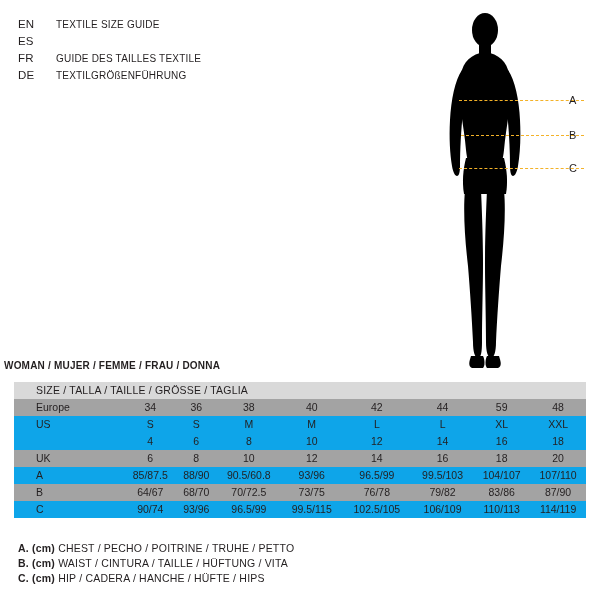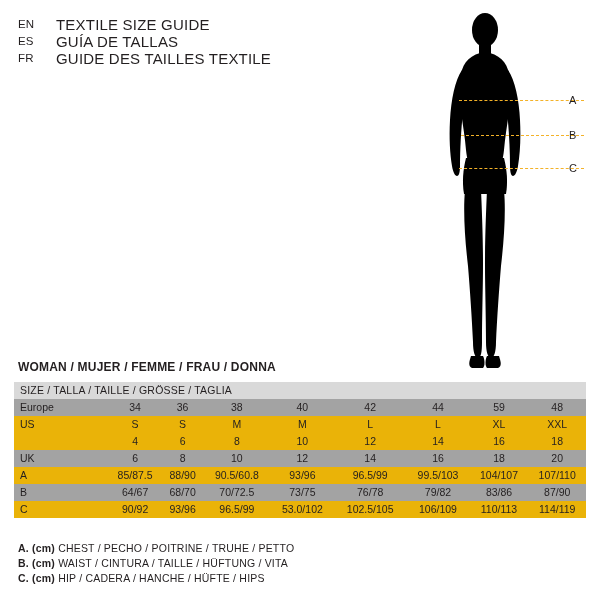--- a/index.html
+++ b/index.html
@@ -34,21 +34,21 @@
     line-height: 17px;
   }
   .lang-code {
     width: 38px;
     flex: 0 0 38px;
     font-size: 11.5px;
     letter-spacing: 0.2px;
     color: #231f20;
   }
   .lang-text {
-    font-size: 15px;
+    font-size: 10px;
     letter-spacing: 0.2px;
     color: #231f20;
   }
 
   
   .figure-wrap {
     position: absolute;
     left: 435px;
     top: 8px;
     width: 160px;
@@ -67,23 +67,23 @@
   .measure-label {
     position: absolute;
     font-size: 11px;
     color: #231f20;
     line-height: 10px;
   }
 
   
   .woman-title {
     position: absolute;
-    left: 18px;
+    left: 4px;
     top: 360px;
-    font-size: 12px;
+    font-size: 10px;
     font-weight: bold;
     letter-spacing: 0.2px;
   }
 
   table.size-table {
     position: absolute;
     left: 14px;
     top: 382px;
     width: 572px;
     border-collapse: collapse;
@@ -92,30 +92,30 @@
   table.size-table td, table.size-table th {
     padding: 0;
     height: 17px;
     line-height: 17px;
     font-weight: normal;
     text-align: center;
     color: #231f20;
   }
   table.size-table td.lab, table.size-table th.lab {
     text-align: left;
-    padding-left: 6px;
+    padding-left: 22px;
     width: 88px;
   }
   tr.head-row td {
     background: #d9d9d9;
     font-size: 10.5px;
     letter-spacing: 0.2px;
   }
   tr.grey td { background: #a3a3a3; }
-  tr.white td { background: #eab308; }
+  tr.white td { background: #0ea5e9; }
 
   
   .legend {
     position: absolute;
     left: 18px;
     top: 541px;
     width: 560px;
   }
   .legend-row {
     font-size: 10.5px;
@@ -132,25 +132,28 @@
 
 <div class="page">
 
   <div class="lang-block">
     <div class="lang-row">
       <span class="lang-code">EN</span>
       <span class="lang-text">TEXTILE SIZE GUIDE</span>
     </div>
     <div class="lang-row">
       <span class="lang-code">ES</span>
-      <span class="lang-text">GUÍA DE TALLAS</span>
     </div>
     <div class="lang-row">
       <span class="lang-code">FR</span>
       <span class="lang-text">GUIDE DES TAILLES TEXTILE</span>
+    </div>
+    <div class="lang-row">
+      <span class="lang-code">DE</span>
+      <span class="lang-text">TEXTILGRÖßENFÜHRUNG</span>
     </div>
   </div>
 
   <div class="figure-wrap">
     <svg class="figure-svg" width="160" height="370" viewBox="0 0 160 370">
       <g fill="#000000">
 
         <ellipse cx="50" cy="22" rx="13" ry="17"></ellipse>
 
         <path d="M44 36 h12 v12 h-12 z"></path>
@@ -274,24 +277,24 @@
         <td>70/72.5</td>
         <td>73/75</td>
         <td>76/78</td>
         <td>79/82</td>
         <td>83/86</td>
         <td>87/90</td>
       </tr>
 
       <tr class="white">
         <td class="lab">C</td>
-        <td>90/92</td>
+        <td>90/74</td>
         <td>93/96</td>
         <td>96.5/99</td>
-        <td>53.0/102</td>
+        <td>99.5/115</td>
         <td>102.5/105</td>
         <td>106/109</td>
         <td>110/113</td>
         <td>114/119</td>
       </tr>
     </tbody>
   </table>
 
   <div class="legend">
     <div class="legend-row">

